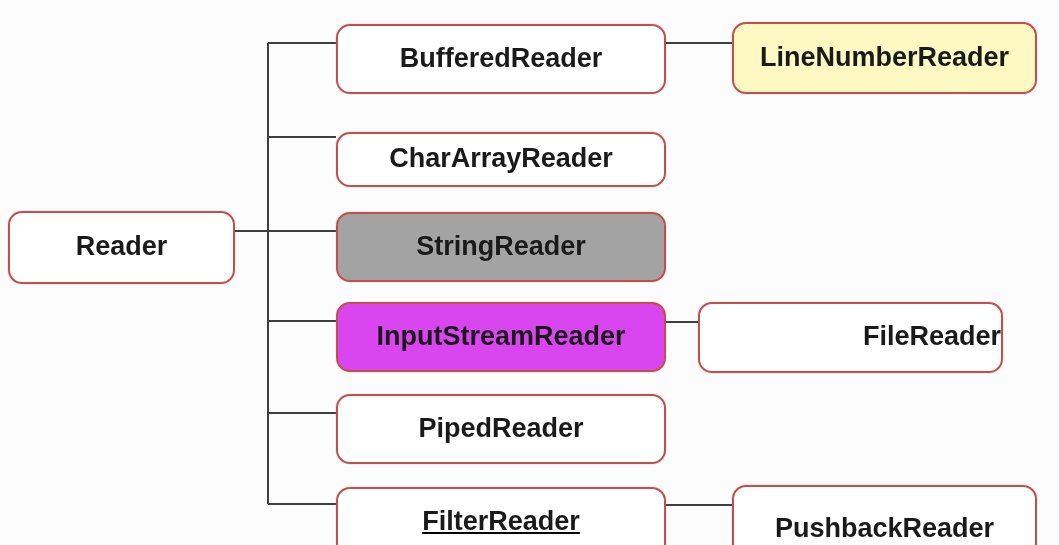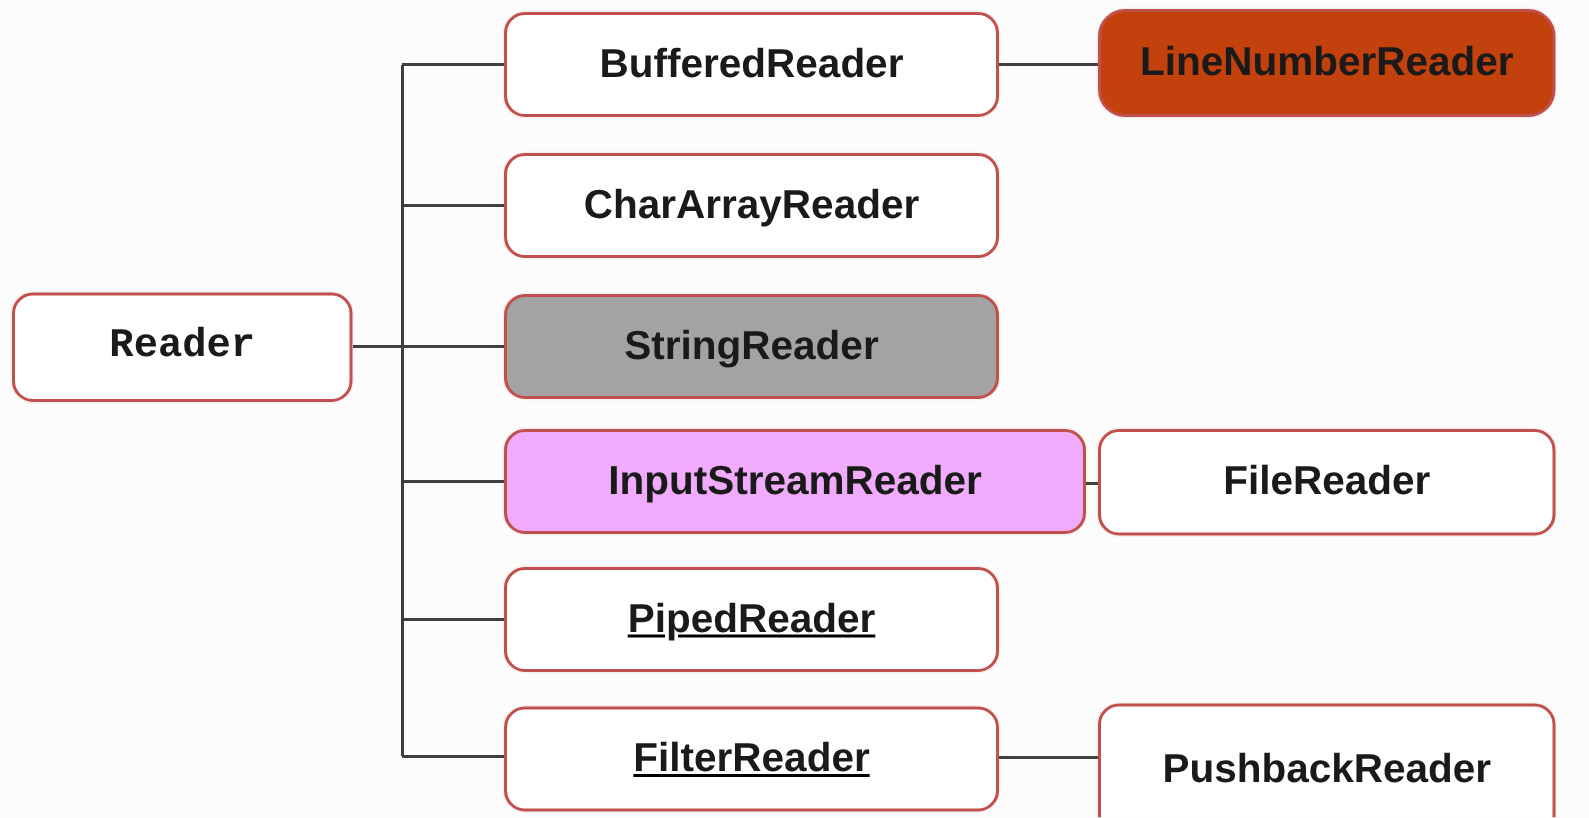--- a/index.html
+++ b/index.html
@@ -26,20 +26,21 @@
   .node {
     position: absolute;
     box-sizing: border-box;
     background: #ffffff;
     border: 2.5px solid #c0504d;
     border-radius: 14px;
     display: flex;
     align-items: center;
     justify-content: center;
     box-shadow: 0 0 0 1px rgba(192,80,77,0.08);
+    margin-top: 16px;
   }
   .node .label {
     font-weight: bold;
     font-size: 27px;
     color: #1a1a1a;
     letter-spacing: 0px;
     white-space: nowrap;
     transform: translateY(-1px);
   }
 </style>
@@ -53,44 +54,44 @@
       <line x1="268" x2="336" y1="43" y2="43" stroke="#3f3f3f" stroke-width="2" shape-rendering="crispEdges"></line>
       <line x1="268" x2="336" y1="137" y2="137" stroke="#3f3f3f" stroke-width="2" shape-rendering="crispEdges"></line>
       <line x1="268" x2="336" y1="321" y2="321" stroke="#3f3f3f" stroke-width="2" shape-rendering="crispEdges"></line>
       <line x1="268" x2="336" y1="413" y2="413" stroke="#3f3f3f" stroke-width="2" shape-rendering="crispEdges"></line>
       <line x1="268" x2="336" y1="504" y2="504" stroke="#3f3f3f" stroke-width="2" shape-rendering="crispEdges"></line>
       <line x1="666" x2="732" y1="43" y2="43" stroke="#3f3f3f" stroke-width="2" shape-rendering="crispEdges"></line>
       <line x1="666" x2="732" y1="322" y2="322" stroke="#3f3f3f" stroke-width="2" shape-rendering="crispEdges"></line>
       <line x1="666" x2="732" y1="505" y2="505" stroke="#3f3f3f" stroke-width="2" shape-rendering="crispEdges"></line>
     </svg>
   <div id="nodes">
-      <div class="node" style="left: 8px; top: 195px; width: 227px; height: 73px; border-color: rgb(192, 80, 77); background: rgb(255, 255, 255); font-family: Liberation Mono, monospace;">
+      <div class="node" style="left: 8px; top: 195px; width: 227px; height: 73px; border-color: rgb(192, 80, 77); background: rgb(255, 255, 255);">
         <span class="label" style="color: rgb(26, 26, 26);">Reader</span>
       </div>
       <div class="node" style="left: 336px; top: 8px; width: 330px; height: 70px; border-color: rgb(192, 80, 77); background: rgb(255, 255, 255);">
         <span class="label" style="color: rgb(26, 26, 26);">BufferedReader</span>
       </div>
-      <div class="node" style="left: 336px; top: 102px; width: 330px; height: 70px; border-color: rgb(192, 80, 77); background: rgb(255, 255, 255);">
+      <div class="node" style="left: 336px; top: 116px; width: 330px; height: 55px; border-color: rgb(192, 80, 77); background: rgb(255, 255, 255);">
         <span class="label" style="color: rgb(26, 26, 26);">CharArrayReader</span>
       </div>
       <div class="node" style="left: 336px; top: 196px; width: 330px; height: 70px; border-color: rgb(192, 80, 77); background: #a3a3a3;">
         <span class="label" style="color: rgb(26, 26, 26);">StringReader</span>
       </div>
-      <div class="node" style="left: 336px; top: 286px; width: 388px; height: 70px; border-color: rgb(192, 80, 77); background: #f0abfc;">
+      <div class="node" style="left: 336px; top: 286px; width: 330px; height: 70px; border-color: rgb(192, 80, 77); background: #d946ef;">
         <span class="label" style="color: rgb(26, 26, 26);">InputStreamReader</span>
       </div>
-      <div class="node" style="left: 336px; top: 378px; width: 330px; height: 70px; border-color: rgb(192, 80, 77); background: rgb(255, 255, 255); text-decoration: underline;">
+      <div class="node" style="left: 336px; top: 378px; width: 330px; height: 70px; border-color: rgb(192, 80, 77); background: rgb(255, 255, 255);">
         <span class="label" style="color: rgb(26, 26, 26);">PipedReader</span>
       </div>
       <div class="node" style="left: 336px; top: 471px; width: 330px; height: 70px; border-color: rgb(192, 80, 77); background: rgb(255, 255, 255); text-decoration: underline;">
         <span class="label" style="color: rgb(26, 26, 26);">FilterReader</span>
       </div>
-      <div class="node" style="left: 732px; top: 6px; width: 305px; height: 72px; border-color: rgb(192, 80, 77); background: #c2410c; border-radius: 18px;">
+      <div class="node" style="left: 732px; top: 6px; width: 305px; height: 72px; border-color: rgb(192, 80, 77); background: #fef9c3;">
         <span class="label" style="color: rgb(26, 26, 26);">LineNumberReader</span>
       </div>
-      <div class="node" style="left: 732px; top: 286px; width: 305px; height: 71px; border-color: rgb(192, 80, 77); background: rgb(255, 255, 255);">
+      <div class="node" style="left: 698px; top: 286px; width: 305px; height: 71px; border-color: rgb(192, 80, 77); background: rgb(255, 255, 255); justify-content: flex-end;">
         <span class="label" style="color: rgb(26, 26, 26);">FileReader</span>
       </div>
       <div class="node" style="left: 732px; top: 469px; width: 305px; height: 88px; border-color: rgb(192, 80, 77); background: rgb(255, 255, 255);">
         <span class="label" style="color: rgb(26, 26, 26);">PushbackReader</span>
       </div>
     </div>
 </div>
 
 </body></html>

